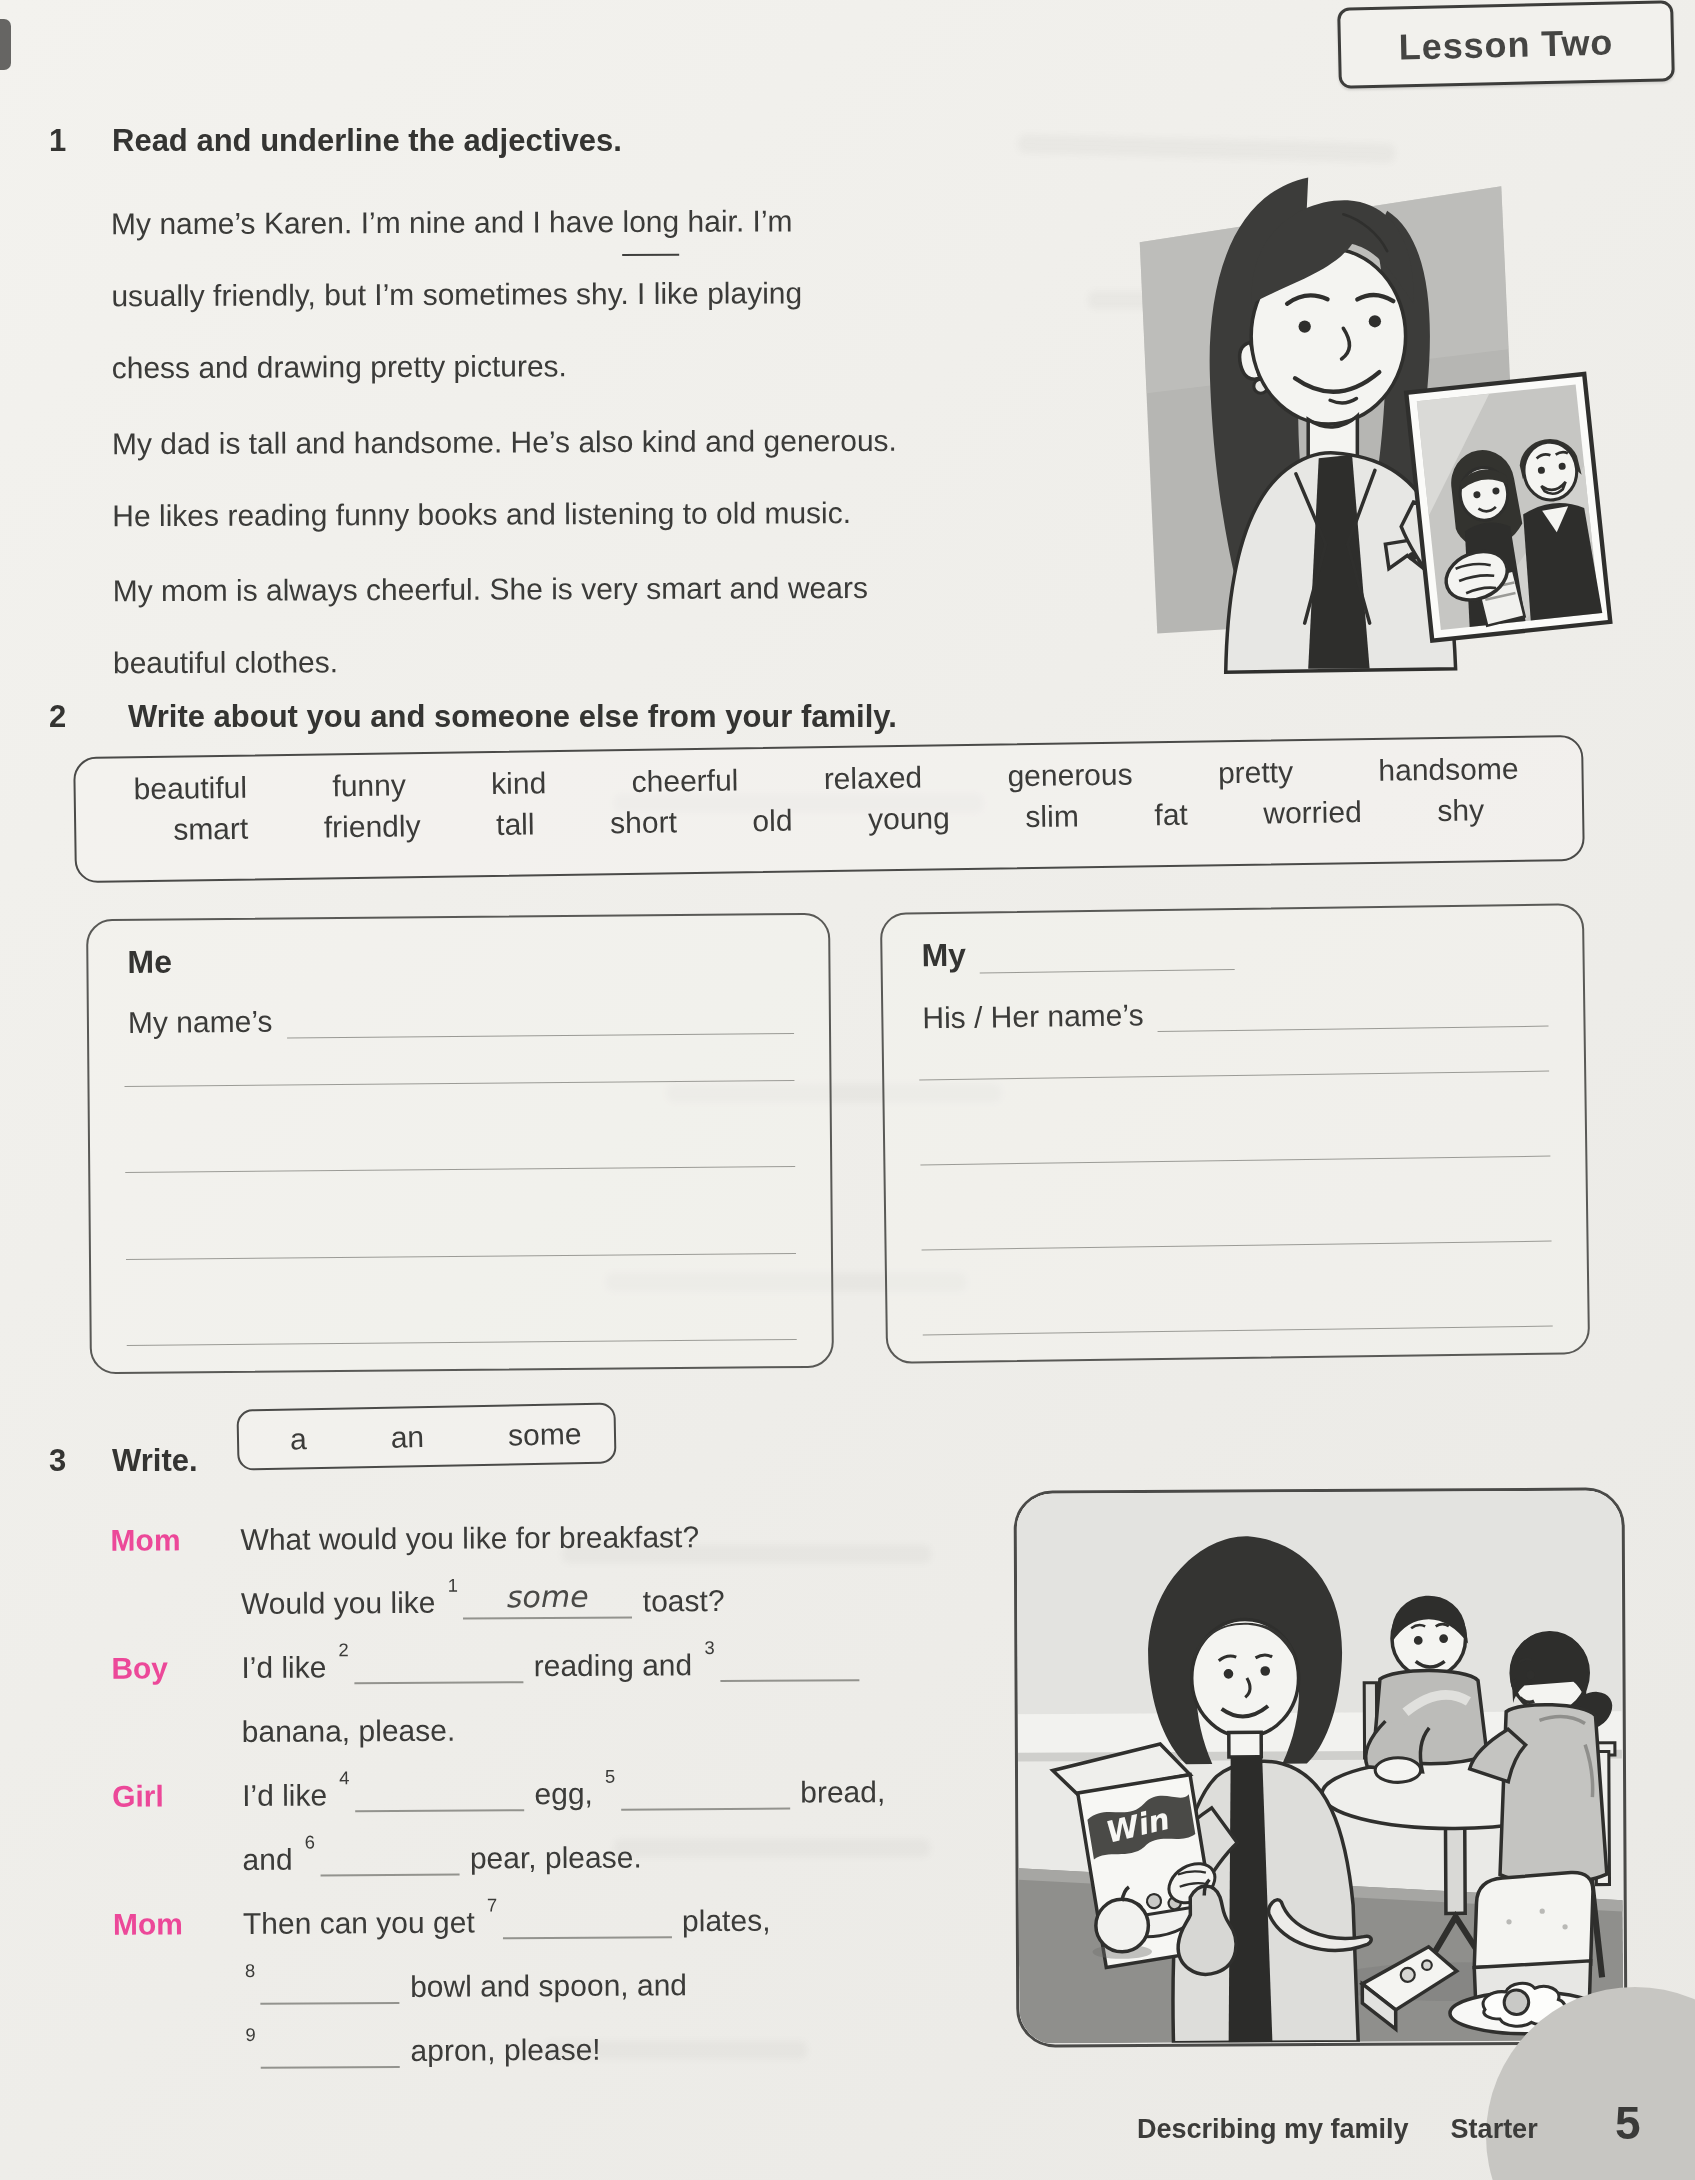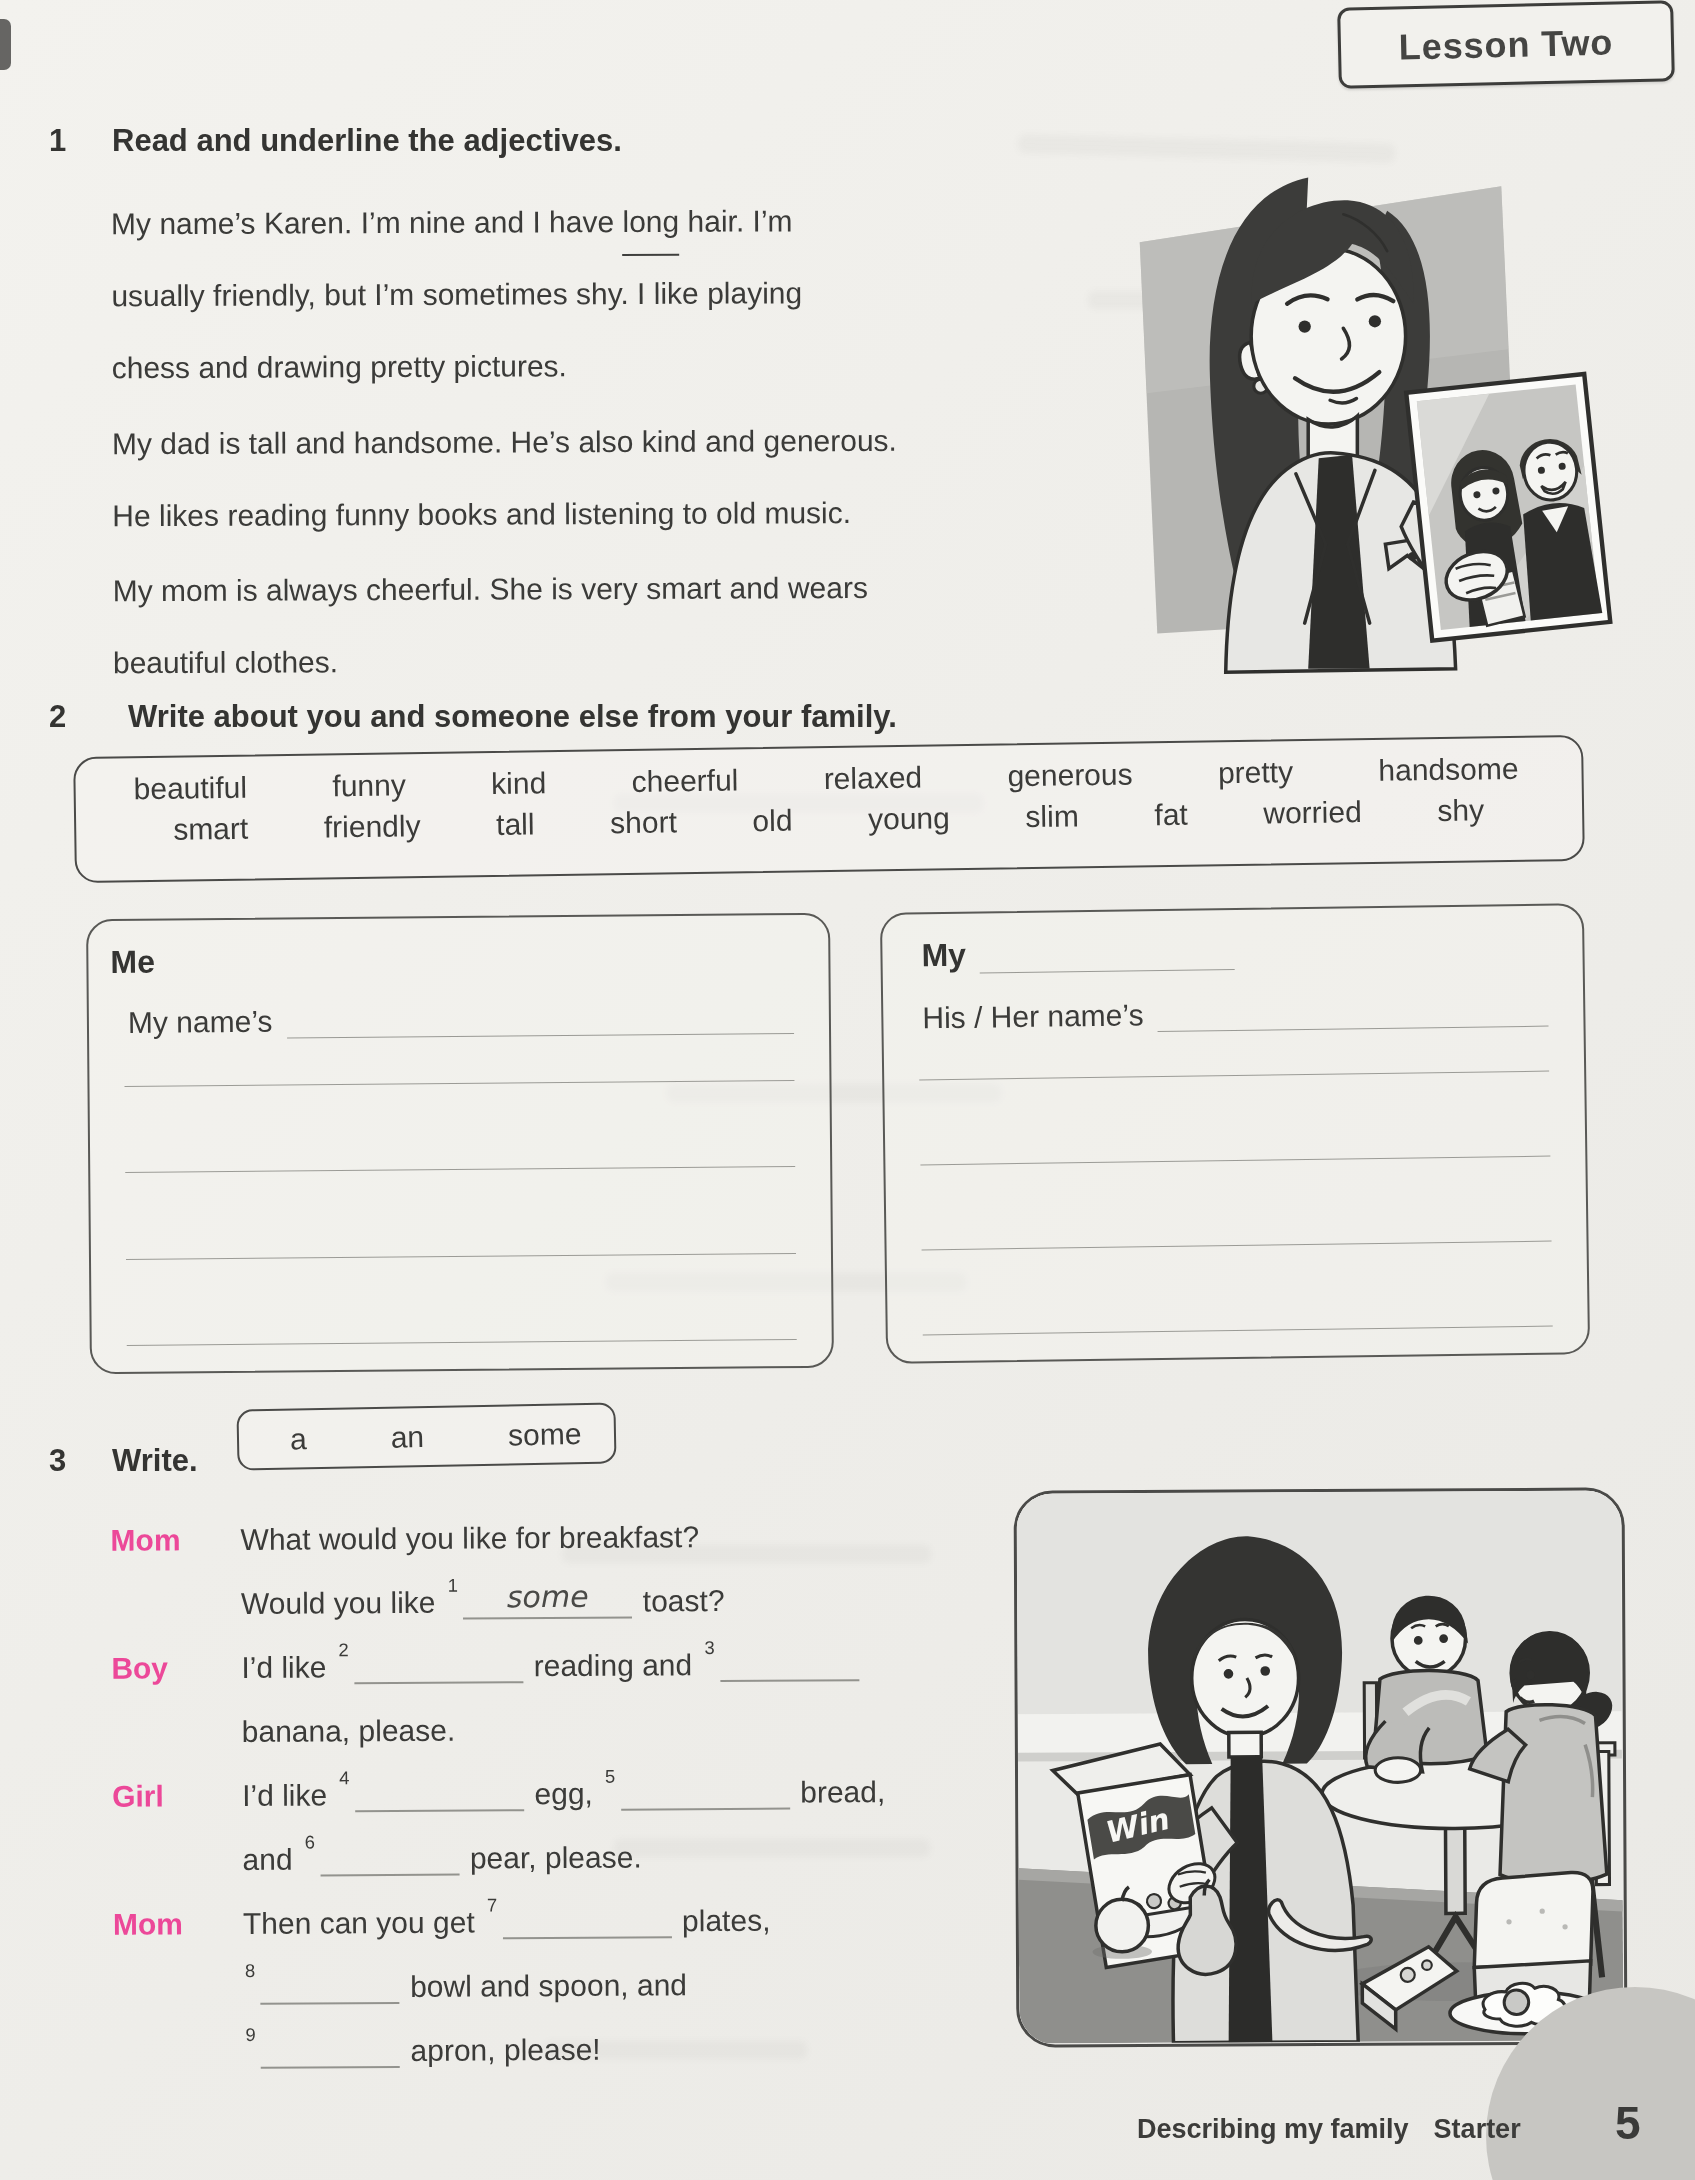--- a/index.html
+++ b/index.html
@@ -28,21 +28,21 @@
   
   .wordbank{left:74px;top:746px;width:1510px;height:126px;border:2.6px solid #4a4a48;border-radius:23px;
     transform:rotate(-0.85deg);background:rgba(246,245,241,.45);box-sizing:border-box;}
   .wb-row{display:flex;justify-content:space-between;font-size:30px;}
   .wb-row1{padding:14px 63px 0 58px;}
   .wb-row2{padding:7px 98px 0 97px;}
   
   .wbox{border:2.6px solid #59595六;border:2.6px solid #595956;border-radius:26px;box-sizing:border-box;background:rgba(246,245,241,.35);}
   .me-box{left:88px;top:916px;width:744px;height:455px;transform:rotate(-0.5deg);}
   .family-box{left:883px;top:908px;width:704px;height:451px;transform:rotate(-0.8deg);}
-  .box-head{position:absolute;left:22px;top:23px;font-size:32px;font-weight:bold;color:#343432;}
+  .box-head{position:absolute;left:39px;top:23px;font-size:32px;font-weight:bold;color:#343432;}
   .box-head-row{position:absolute;left:39px;top:19.3px;display:flex;align-items:flex-end;font-size:32px;font-weight:bold;color:#343432;}
   .box-head-row .wline{width:255px;flex:none;height:40px;}
   .name-row{position:absolute;left:39px;right:35px;display:flex;align-items:flex-end;font-size:30px;}
   .me-box .name-row{top:81px;} .family-box .name-row{top:83px;}
   .name-row .lbl{white-space:pre;}
   .wline{flex:1;border-bottom:1.8px solid #9a9a95;height:37px;margin-left:14px;}
   .rule-lines{position:absolute;left:35px;right:35px;top:165px;bottom:26px;display:flex;flex-direction:column;justify-content:space-between;}
   .rule-line{border-bottom:1.8px solid #9b9b96;height:0;}
   
   .options{left:237px;top:1406px;width:379px;height:61px;border:2.6px solid #4a4a48;border-radius:16px;
@@ -60,21 +60,21 @@
   .bline{display:inline-block;width:169px;border-bottom:2.2px solid #93938e;height:40px;position:relative;}
   .bline.small{width:139px;}
   .answer{position:absolute;left:0;right:0;bottom:3.5px;text-align:center;font-family:"DejaVu Sans",sans-serif;
     font-style:italic;font-size:30px;color:#4a4a47;}
   
   .illo1{left:1122px;top:130px;width:497px;height:551px;}
   .illo2{left:1015px;top:1489px;width:611px;height:557px;border:3.5px solid #4a4a48;border-radius:39px;
     overflow:hidden;box-sizing:border-box;background:#eceBe8;transform:rotate(-0.3deg);}
   svg{display:block;}
   
-  .footer{left:1137px;top:2114px;display:flex;column-gap:25px;font-size:27px;font-weight:bold;color:#3c3c3a;}
+  .footer{left:1137px;top:2114px;display:flex;column-gap:42px;font-size:27px;font-weight:bold;color:#3c3c3a;}
   .corner-circle{right:-88px;bottom:-105px;width:298px;height:298px;border-radius:50%;background:#c7c6c2;}
   .page-num{left:1615px;top:2096px;font-size:46px;font-weight:bold;color:#3a3a38;}
 </style>
 </head>
 <body>
 
 <div class="abs scan-nub"></div>
 <div class="bleed" style="left:1018px;top:139px;width:377px;height:19.3px;transform:rotate(1.5deg);"></div>
 <div class="bleed" style="left:1088px;top:291px;width:263px;height:17.6px;"></div>
 <div class="bleed" style="left:614px;top:794px;width:369px;height:17.6px;"></div>

